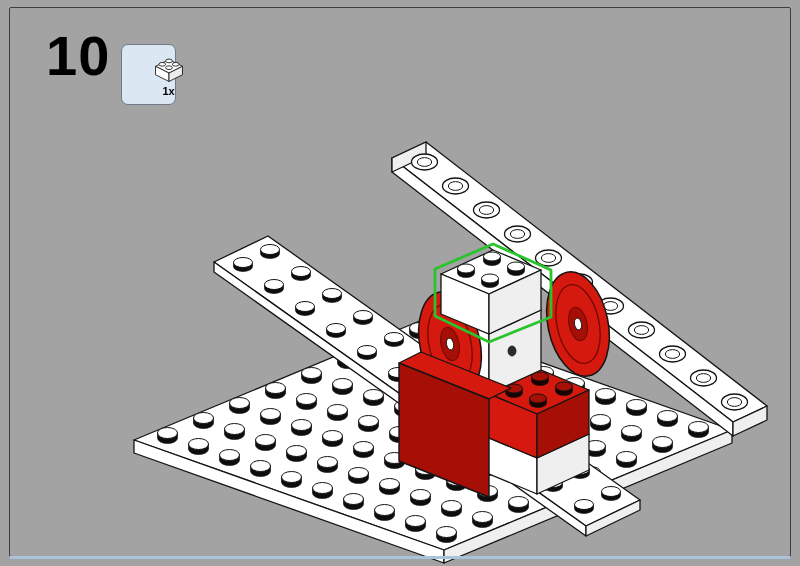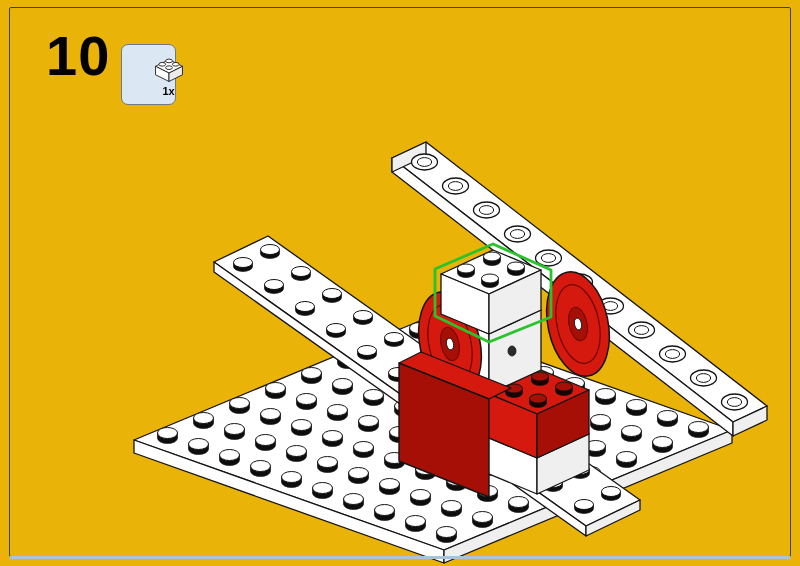--- a/index.html
+++ b/index.html
@@ -1,17 +1,17 @@
 <!DOCTYPE html>
 <html><head>
 <meta charset="utf-8">
 <style>
   *{margin:0;padding:0;box-sizing:border-box}
   html,body{width:800px;height:566px;background:#ffffff;font-family:"Liberation Sans",sans-serif;overflow:hidden}
-  .page{position:relative;width:800px;height:566px;background:#eab308}
+  .page{position:relative;width:800px;height:566px;background:#a3a3a3}
   #iso-scene{position:absolute;left:0;top:0;width:800px;height:566px}
   .frame{position:absolute;left:9px;top:7px;right:9px;bottom:9px;border:1.5px solid #3f3f3f;border-radius:2px;pointer-events:none}
   .bottom-strip{position:absolute;left:10px;right:10px;bottom:7px;height:3px;background:#a9c3da}
   .step-number{position:absolute;left:46px;top:28px;font-size:56px;font-weight:bold;color:#000;letter-spacing:1px;line-height:1}
   .parts-box{position:absolute;left:121px;top:44px;width:55px;height:61px;background:#dbe8f4;border:1px solid #6f7a85;border-radius:7px;display:flex;flex-direction:column;align-items:center;justify-content:center;gap:1px}
   .part-icon{width:38px;height:32px;display:block}
   .qty{font-size:11px;color:#000;font-weight:bold}
 </style>
 </head>
 <body>

